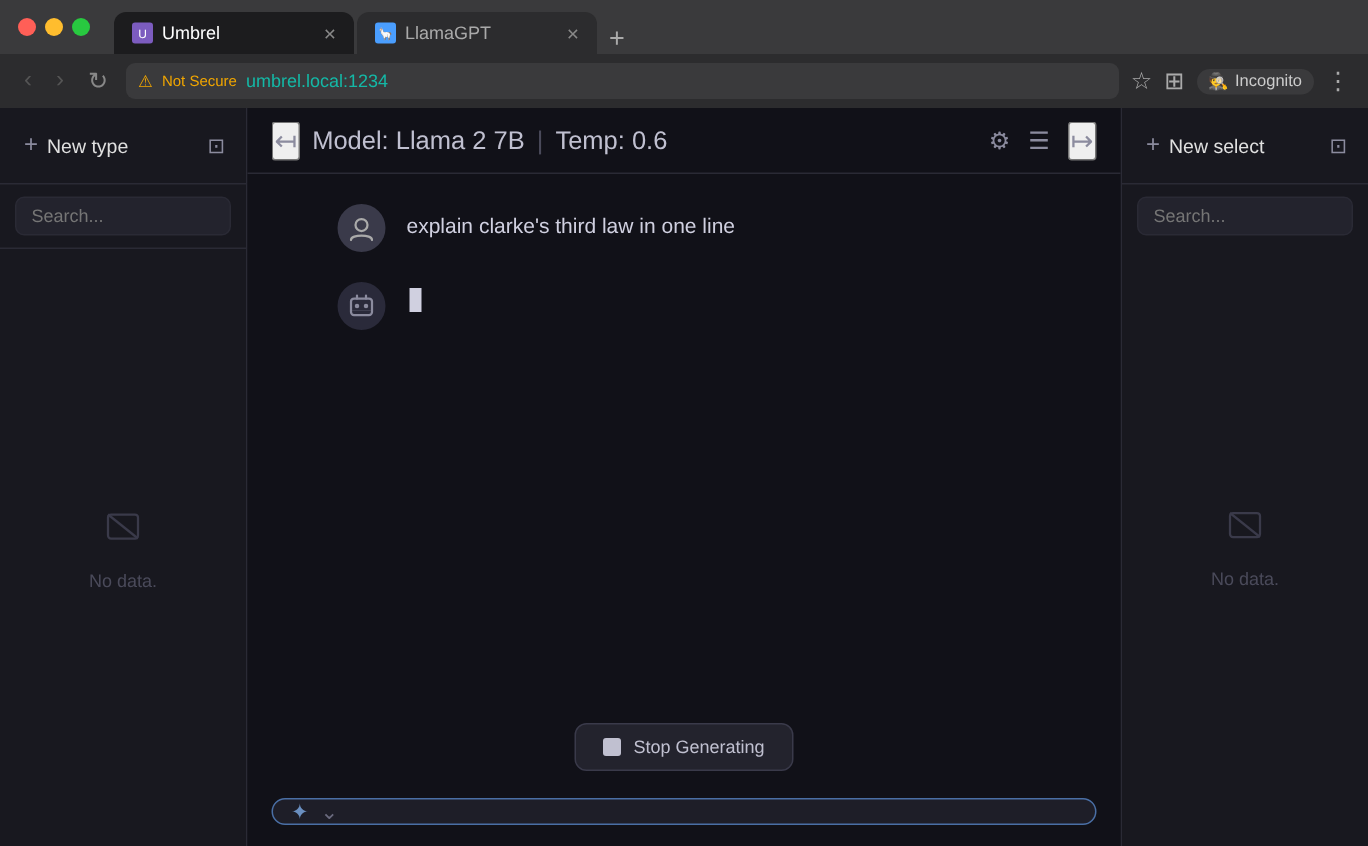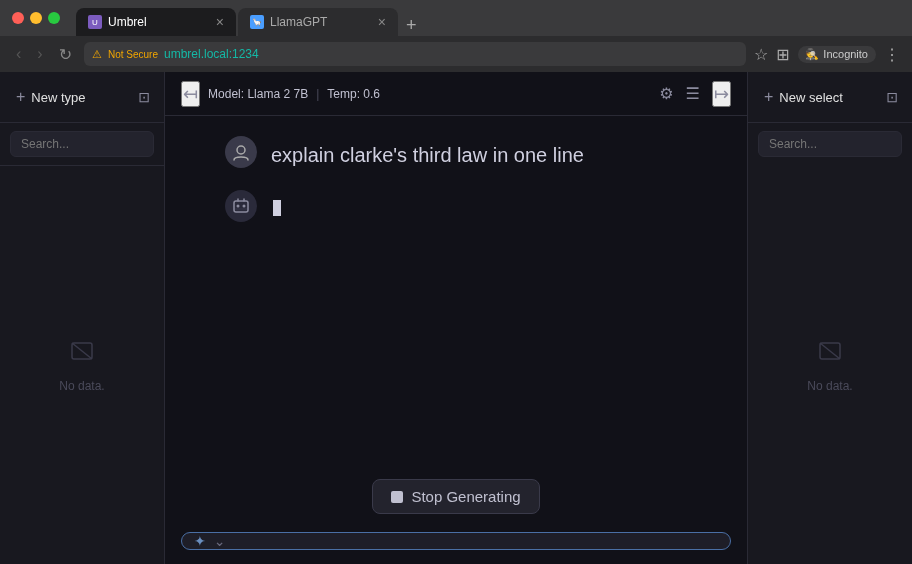--- a/index.html
+++ b/index.html
@@ -238,21 +238,21 @@
       align-items: center;
     }
     .collapse-left-btn {
       color: #8b8b9e;
       cursor: pointer;
       font-size: 18px;
       margin-right: 8px;
     }
     .model-info {
       color: #c0c0d0;
-      font-size: 12px;
+      font-size: 17px;
       display: flex;
       align-items: flex-end;
       gap: 8px;
     }
     .model-separator { color: #4a4a5a; }
     .chat-header-right {
       display: flex;
       align-items: center;
       gap: 12px;
     }
@@ -292,21 +292,21 @@
       flex-shrink: 0;
       font-size: 16px;
       color: #ccc;
     }
     .message-avatar.ai {
       background: #2a2a3a;
       font-size: 18px;
     }
     .message-content {
       color: #d0d0e0;
-      font-size: 20px;
+      font-size: 14px;
       line-height: 1.5;
       padding-top: 4px;
     }
     .typing-cursor {
       display: inline-block;
       width: 8px;
       height: 16px;
       background: #d0d0e0;
       margin-left: 2px;
       animation: blink 1s infinite;
@@ -322,21 +322,21 @@
       justify-content: center;
       padding: 10px 0;
       flex-shrink: 0;
     }
     .stop-generating-btn {
       background: #23232d;
       border: 1px solid #3a3a4a;
       color: #c0c0d0;
       border-radius: 8px;
       padding: 8px 18px;
-      font-size: 15px;
+      font-size: 12px;
       cursor: pointer;
       display: flex;
       align-items: center;
       gap: 8px;
     }
     .stop-icon {
       width: 12px;
       height: 12px;
       background: #c0c0d0;
       border-radius: 2px;

